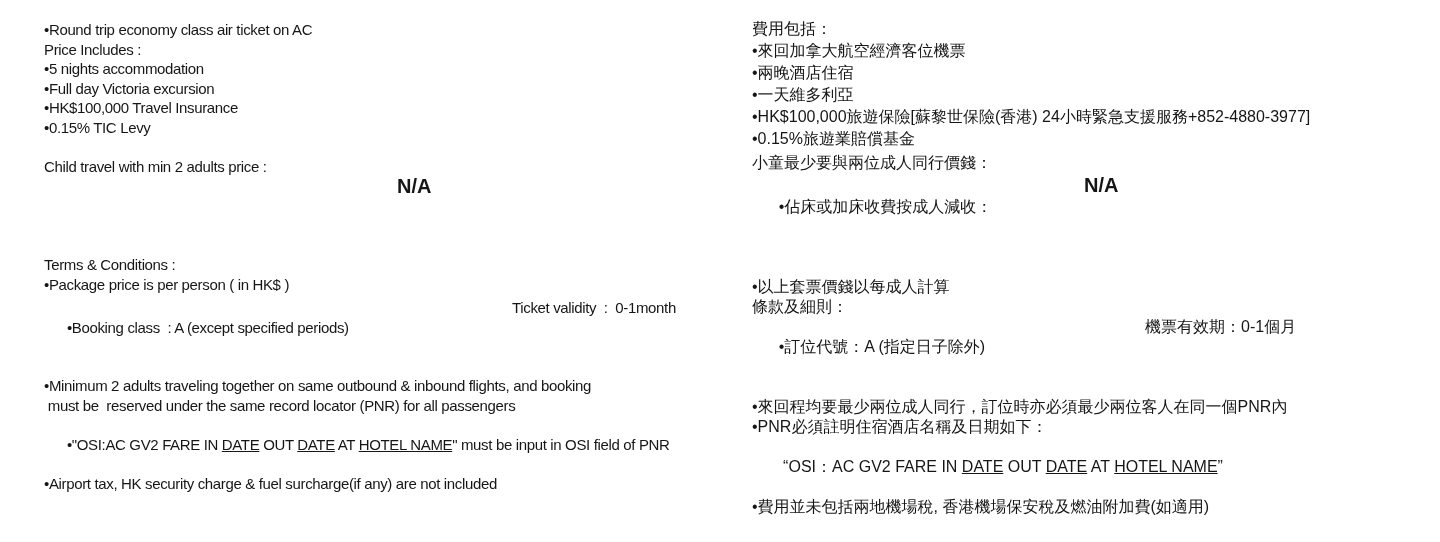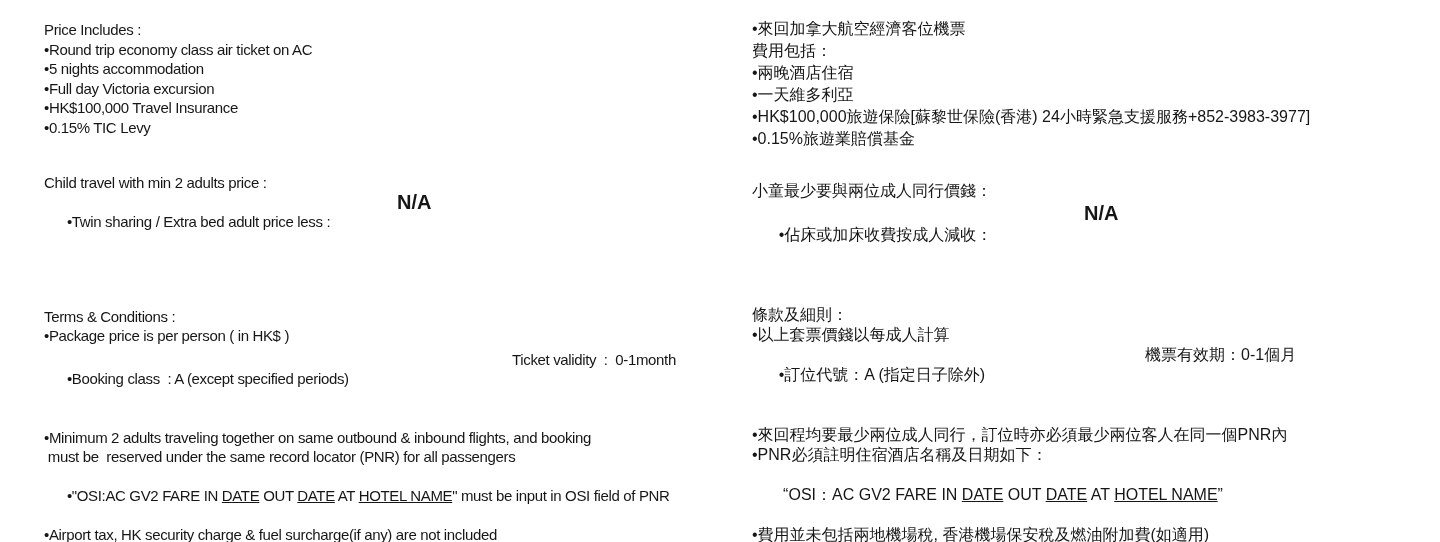--- a/index.html
+++ b/index.html
@@ -13,50 +13,49 @@
     left:44px;top:20px;width:716px;
     font-size:15px;line-height:19.5px;letter-spacing:-0.35px;
   }
   #right-col{
     left:752px;top:18px;width:688px;
     font-size:16px;line-height:22px;
   }
   #right-col .sec3 .ln{line-height:20px;}
   .ln{position:relative;white-space:pre;}
   .sec{margin:0;}
-  #left-col .gap-t{margin-top:36px;}
-  #right-col .sec2{margin-top:30px;}
+  #left-col .gap-t{margin-top:20px;}
+  #right-col .sec2{margin-top:2px;}
   #right-col .sec3{margin-top:15px;}
   .bump{margin-top:4px;}
   .pos{position:absolute;top:0;}
   .na-left{left:353px;}
   .tv-left{left:468px;}
   .na-right{left:332px;}
   .tv-right{left:393px;}
   b.na{font-weight:bold;font-size:20px;letter-spacing:0;}
   .u{text-decoration:underline;}
 </style>
 </head>
 <body>
 
 <div class="col" id="left-col">
 
   <div class="sec">
+    <div class="ln">•Round trip economy class air ticket on AC</div>
     <div class="ln">Price Includes :</div>
-    <div class="ln">•Round trip economy class air ticket on AC</div>
     <div class="ln">•5 nights accommodation</div>
     <div class="ln">•Full day Victoria excursion</div>
     <div class="ln">•HK$100,000 Travel Insurance</div>
     <div class="ln">•0.15% TIC Levy</div>
   </div>
 
   <div class="sec gap-t">
     <div class="ln">Child travel with min 2 adults price :</div>
     <div class="ln">
-      <span>•Twin sharing / Extra bed adult price less :</span>
       <b class="na pos na-left">N/A</b>
     </div>
   </div>
 
   <div class="sec gap-t">
     <div class="ln">Terms &amp; Conditions :</div>
     <div class="ln">•Package price is per person ( in HK$ )</div>
     <div class="ln bump">
       <span>•Booking class  : A (except specified periods)</span>
       <span class="pos tv-left">Ticket validity  :  0-1month</span>
@@ -71,39 +70,39 @@
       
     </div>
 
   </div>
 
 </div>
 
 <div class="col" id="right-col">
 
   <div class="sec sec1">
+    <div class="ln">費用包括：</div>
     <div class="ln">•來回加拿大航空經濟客位機票</div>
-    <div class="ln">費用包括：</div>
     <div class="ln">•兩晚酒店住宿</div>
     <div class="ln">•一天維多利亞</div>
-    <div class="ln">•HK$100,000旅遊保險[蘇黎世保險(香港) 24小時緊急支援服務+852-3983-3977]</div>
+    <div class="ln">•HK$100,000旅遊保險[蘇黎世保險(香港) 24小時緊急支援服務+852-4880-3977]</div>
     <div class="ln">•0.15%旅遊業賠償基金</div>
   </div>
 
   <div class="sec sec2">
     <div class="ln">小童最少要與兩位成人同行價錢：</div>
     <div class="ln">
       <span>•佔床或加床收費按成人減收：</span>
       <b class="na pos na-right">N/A</b>
     </div>
   </div>
 
   <div class="sec sec3">
+    <div class="ln">•以上套票價錢以每成人計算</div>
     <div class="ln">條款及細則：</div>
-    <div class="ln">•以上套票價錢以每成人計算</div>
     <div class="ln">
       <span>•訂位代號：A (指定日子除外)</span>
       <span class="pos tv-right">機票有效期：0-1個月</span>
     </div>
     <div class="ln">•來回程均要最少兩位成人同行，訂位時亦必須最少兩位客人在同一個PNR內</div>
     <div class="ln">•PNR必須註明住宿酒店名稱及日期如下：</div>
     <div class="ln">
       <span> “OSI：AC GV2 FARE IN </span><span class="u">DATE</span><span> OUT </span><span class="u">DATE</span><span> AT </span><span class="u">HOTEL NAME</span><span>”</span>
     </div>
     <div class="ln">•費用並未包括兩地機場稅, 香港機場保安稅及燃油附加費(如適用)</div>

